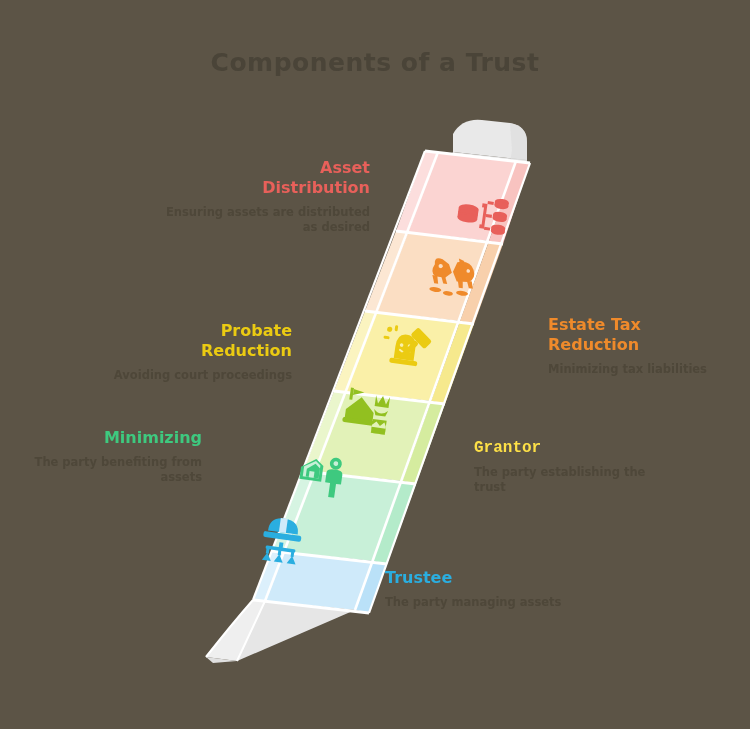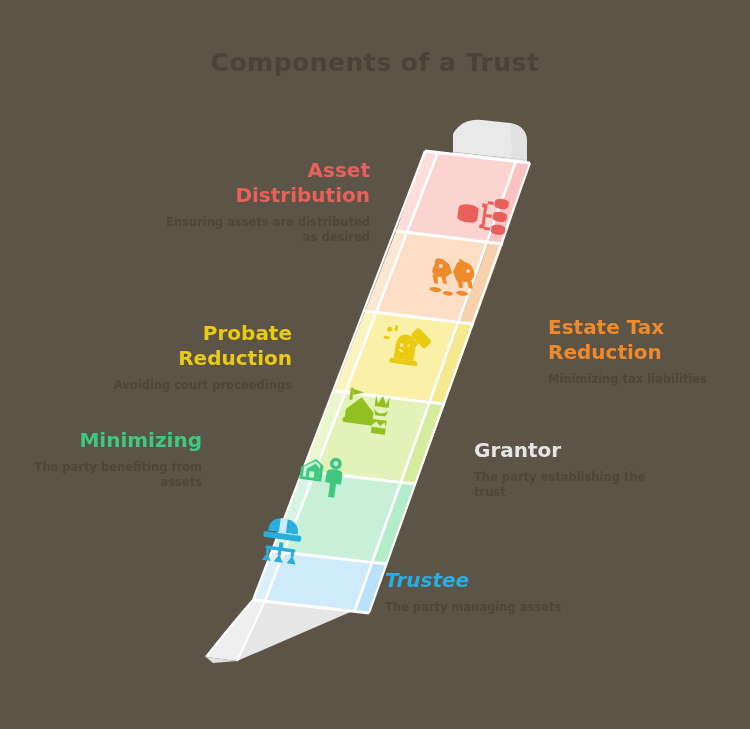--- a/index.html
+++ b/index.html
@@ -45,21 +45,21 @@
 
   
   .label-block {
     position: absolute;
     width: 210px;
   }
   .label-block.right-align { text-align: right; }
   .label-block.left-align  { text-align: left; }
 
   .label-title {
-    font-size: 20px;
+    font-size: 16px;
     font-weight: bold;
     line-height: 1.25;
     font-family: "DejaVu Sans", sans-serif;
   }
   .label-sub {
     margin-top: 7px;
     font-size: 11.5px;
     font-weight: bold;
     line-height: 1.32;
     color: #4e4739;
@@ -264,22 +264,22 @@
 
   <div class="label-block left-align" id="lbl-tax">
     <div class="label-title" style="color:#ef8a2b;">
       <span>Estate Tax</span><br>
       <span>Reduction</span>
     </div>
     <div class="label-sub">Minimizing tax liabilities</div>
   </div>
 
   <div class="label-block left-align" id="lbl-grantor">
-    <div class="label-title" style="color:#e5e5e5;">Grantor</div>
+    <div class="label-title" style="color:#fde047;font-family:Liberation Mono, monospace;">Grantor</div>
     <div class="label-sub">The party establishing the trust</div>
   </div>
 
   <div class="label-block left-align" id="lbl-trustee">
-    <div class="label-title" style="color:#2aaee0;font-style:italic;">Trustee</div>
+    <div class="label-title" style="color:#2aaee0;">Trustee</div>
     <div class="label-sub">The party managing assets</div>
   </div>
 
 </div>
 
 </body></html>

